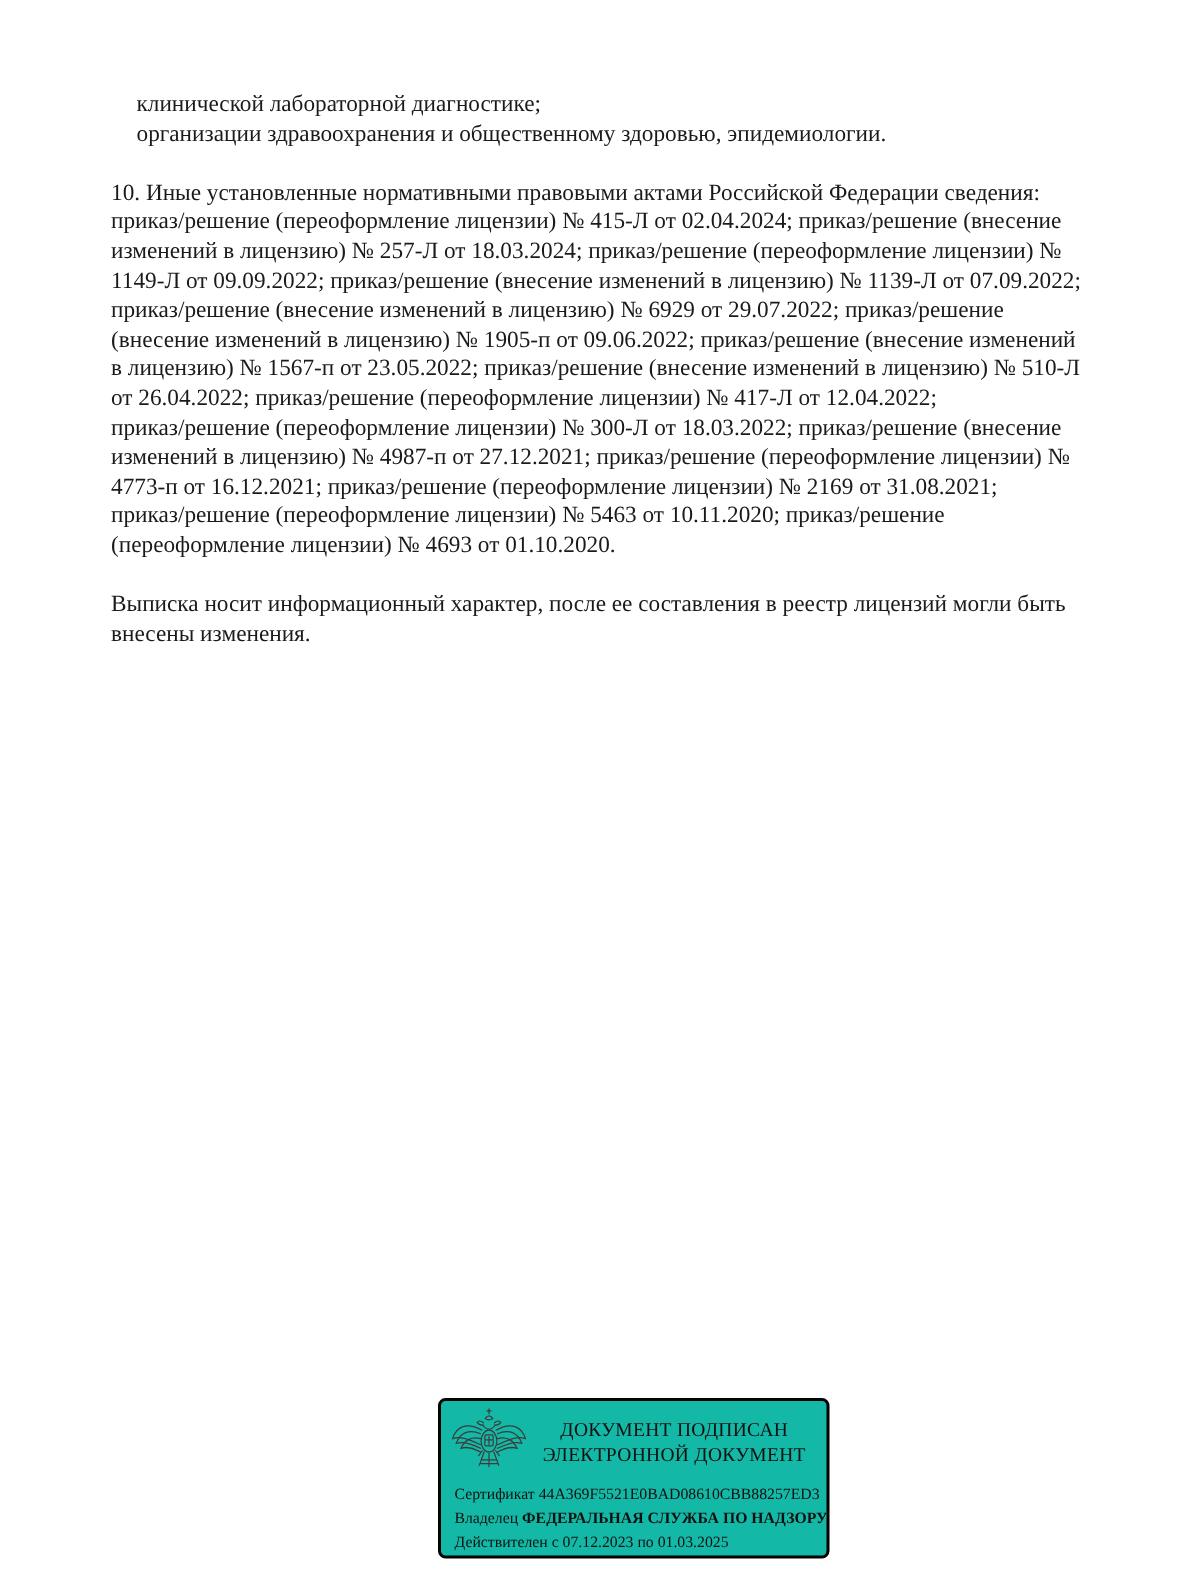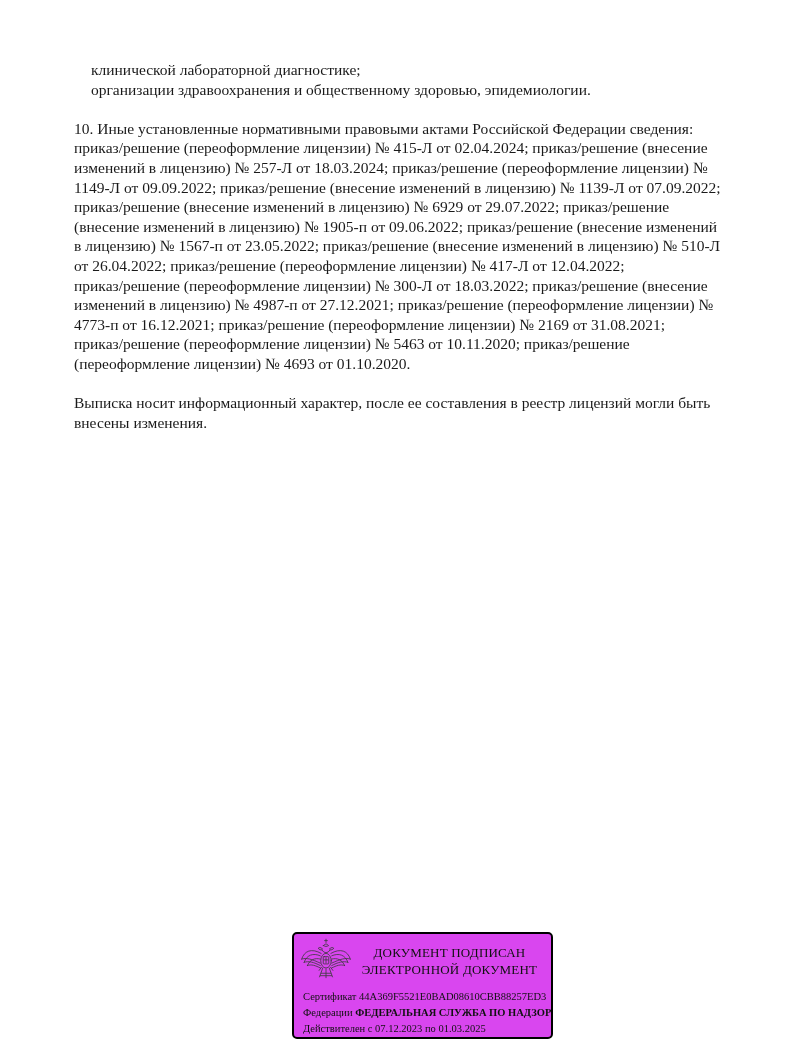--- a/index.html
+++ b/index.html
@@ -23,21 +23,21 @@
     white-space: pre-line;
   }
   .doc-text p.indented { padding-left: 17px; }
 
   .stamp {
     position: absolute;
     left: 292px; top: 932px;
     width: 261px; height: 107px;
     border: 2px solid #000000;
     border-radius: 5px;
-    background: #d946ef;
+    background: #14b8a6;
     box-sizing: border-box;
     overflow: hidden;
   }
   .stamp-top {
     display: flex;
     align-items: center;
     height: 52px;
     padding: 3px 4px 0 6px;
     box-sizing: border-box;
   }
@@ -115,18 +115,18 @@
           </g>
         </svg>
       </span>
       <div class="stamp-title">
         <div>ДОКУМЕНТ ПОДПИСАН</div>
         <div>ЭЛЕКТРОННОЙ ДОКУМЕНТ</div>
       </div>
     </div>
     <div class="stamp-info">
       <div><span>Сертификат</span> <span>44A369F5521E0BAD08610CBB88257ED3</span></div>
-      <div><span>Федерации</span> <span class="owner-value">ФЕДЕРАЛЬНАЯ СЛУЖБА ПО НАДЗОРУ В СФЕРЕ</span></div>
+      <div><span>Владелец</span> <span class="owner-value">ФЕДЕРАЛЬНАЯ СЛУЖБА ПО НАДЗОРУ В СФЕРЕ</span></div>
       <div>Действителен с 07.12.2023 по 01.03.2025</div>
     </div>
   </div>
 
 </div>
 
 </body></html>

